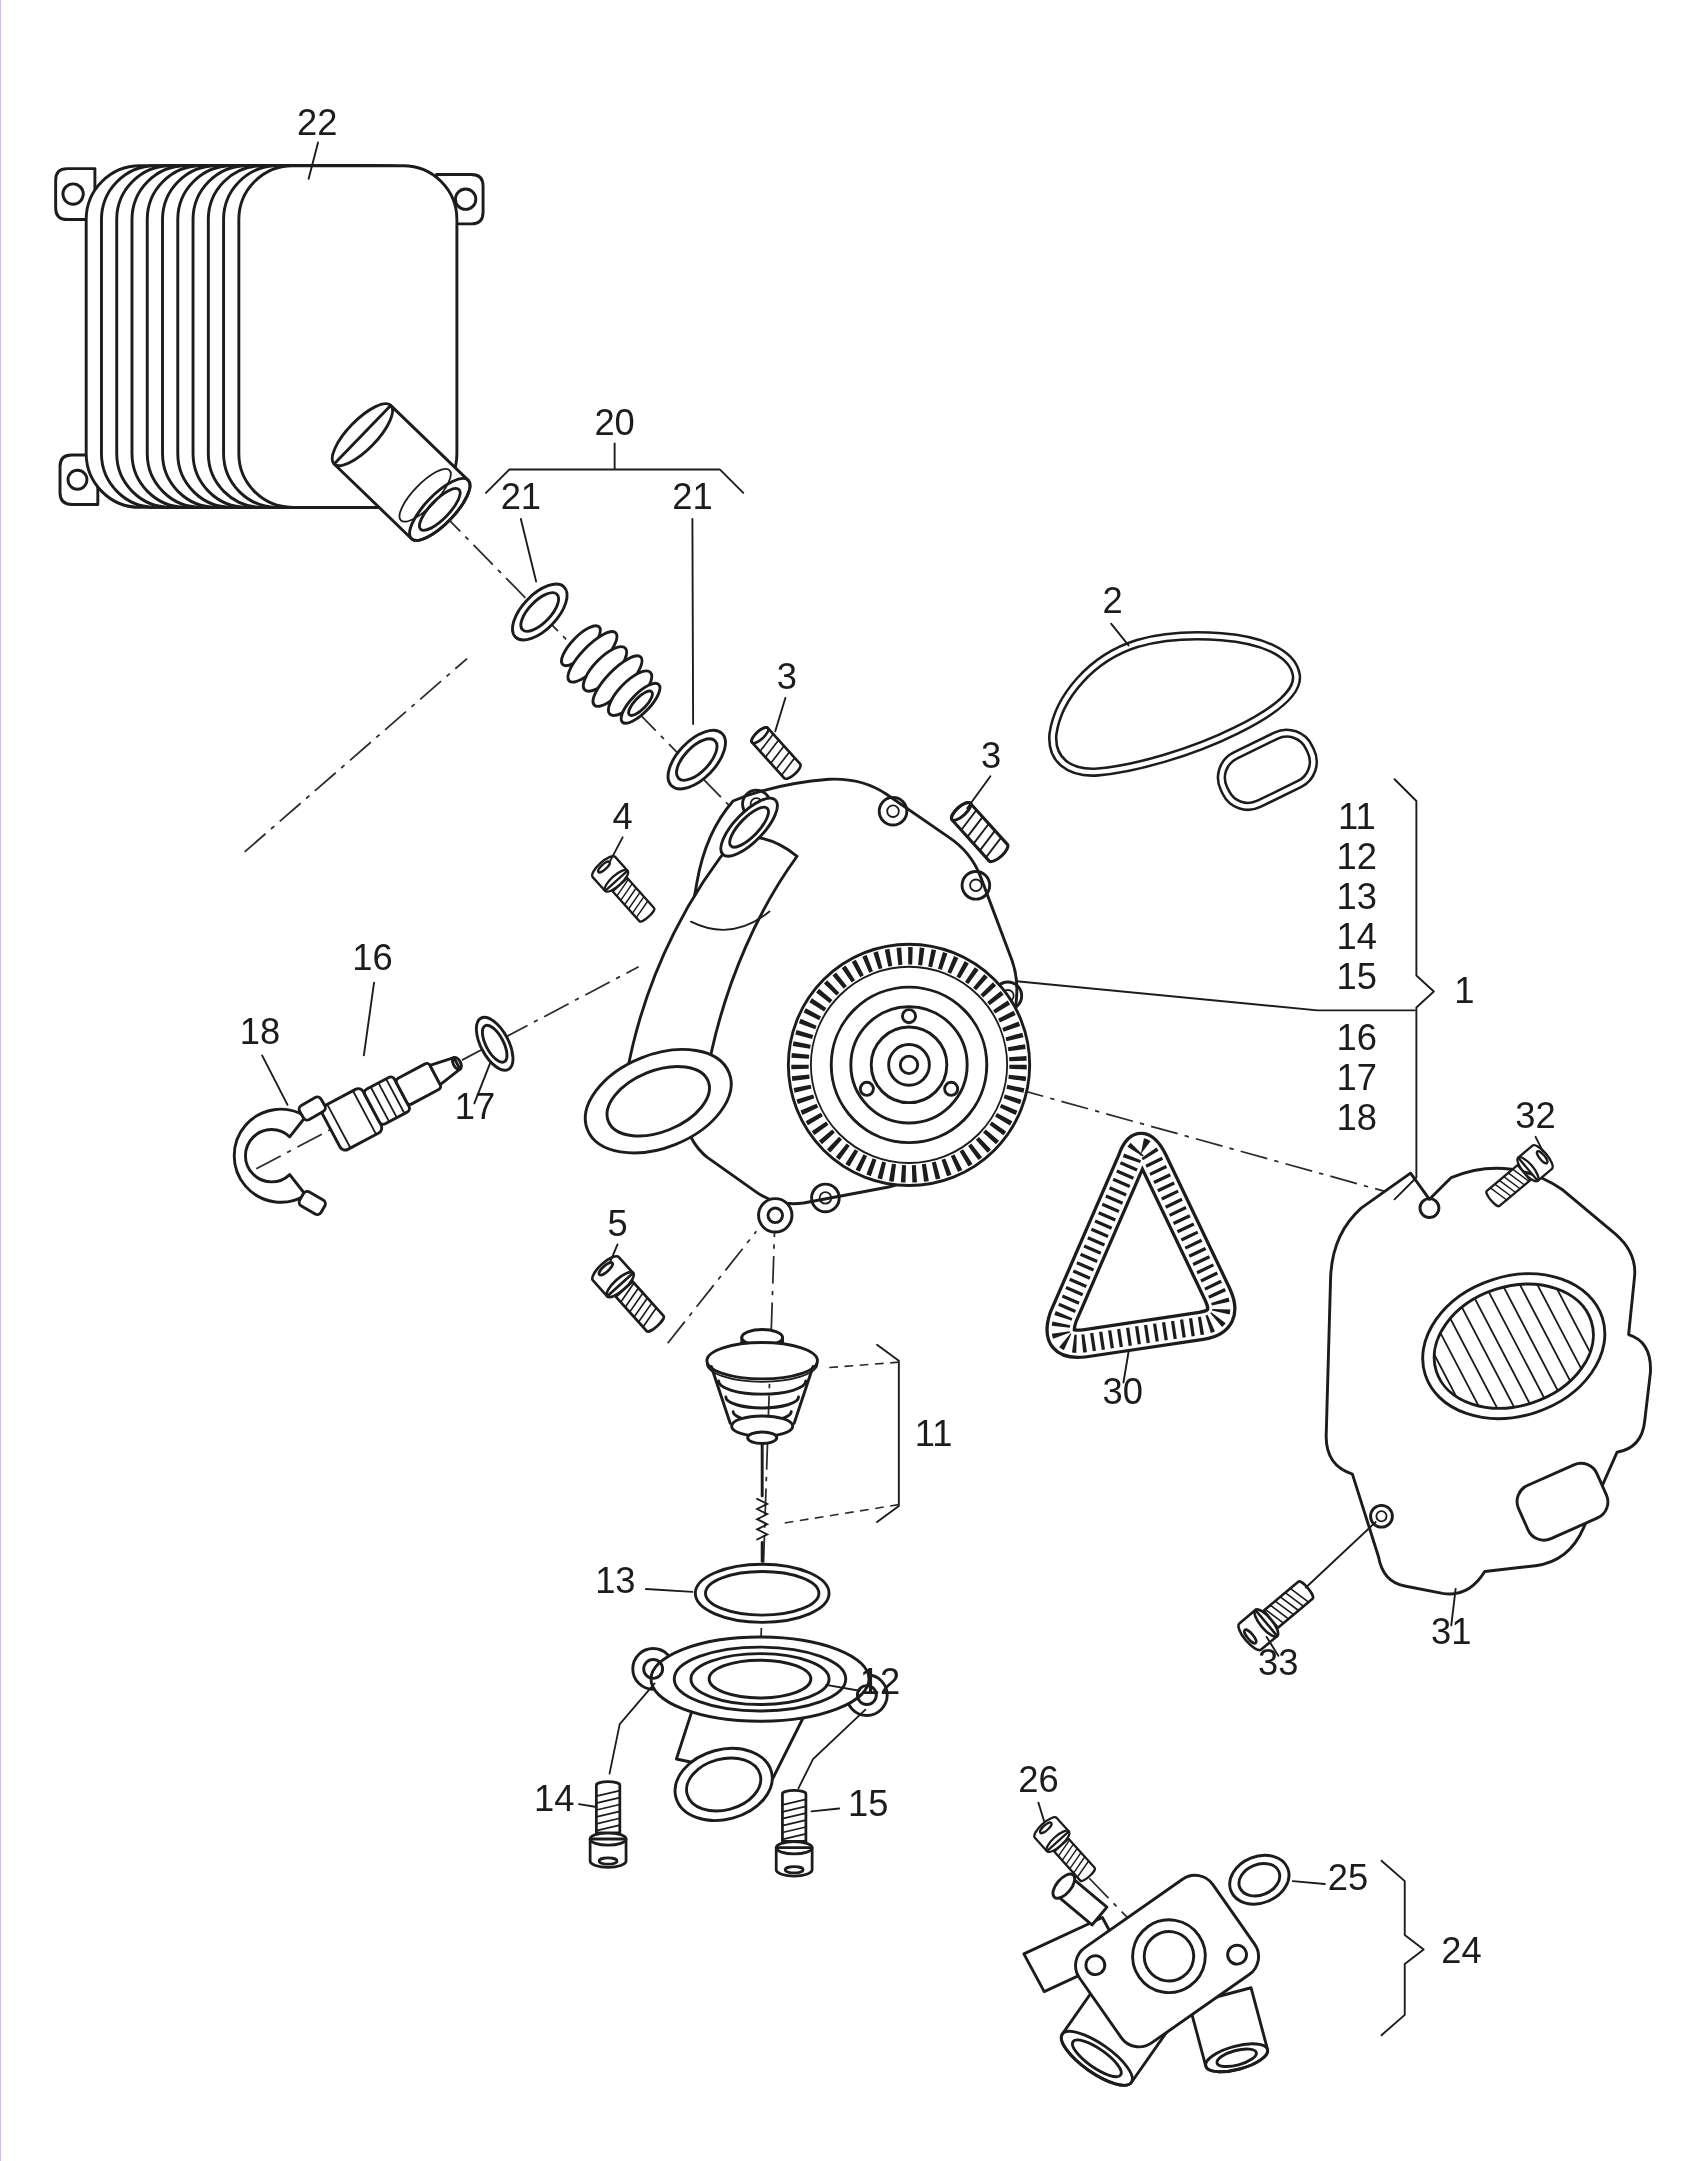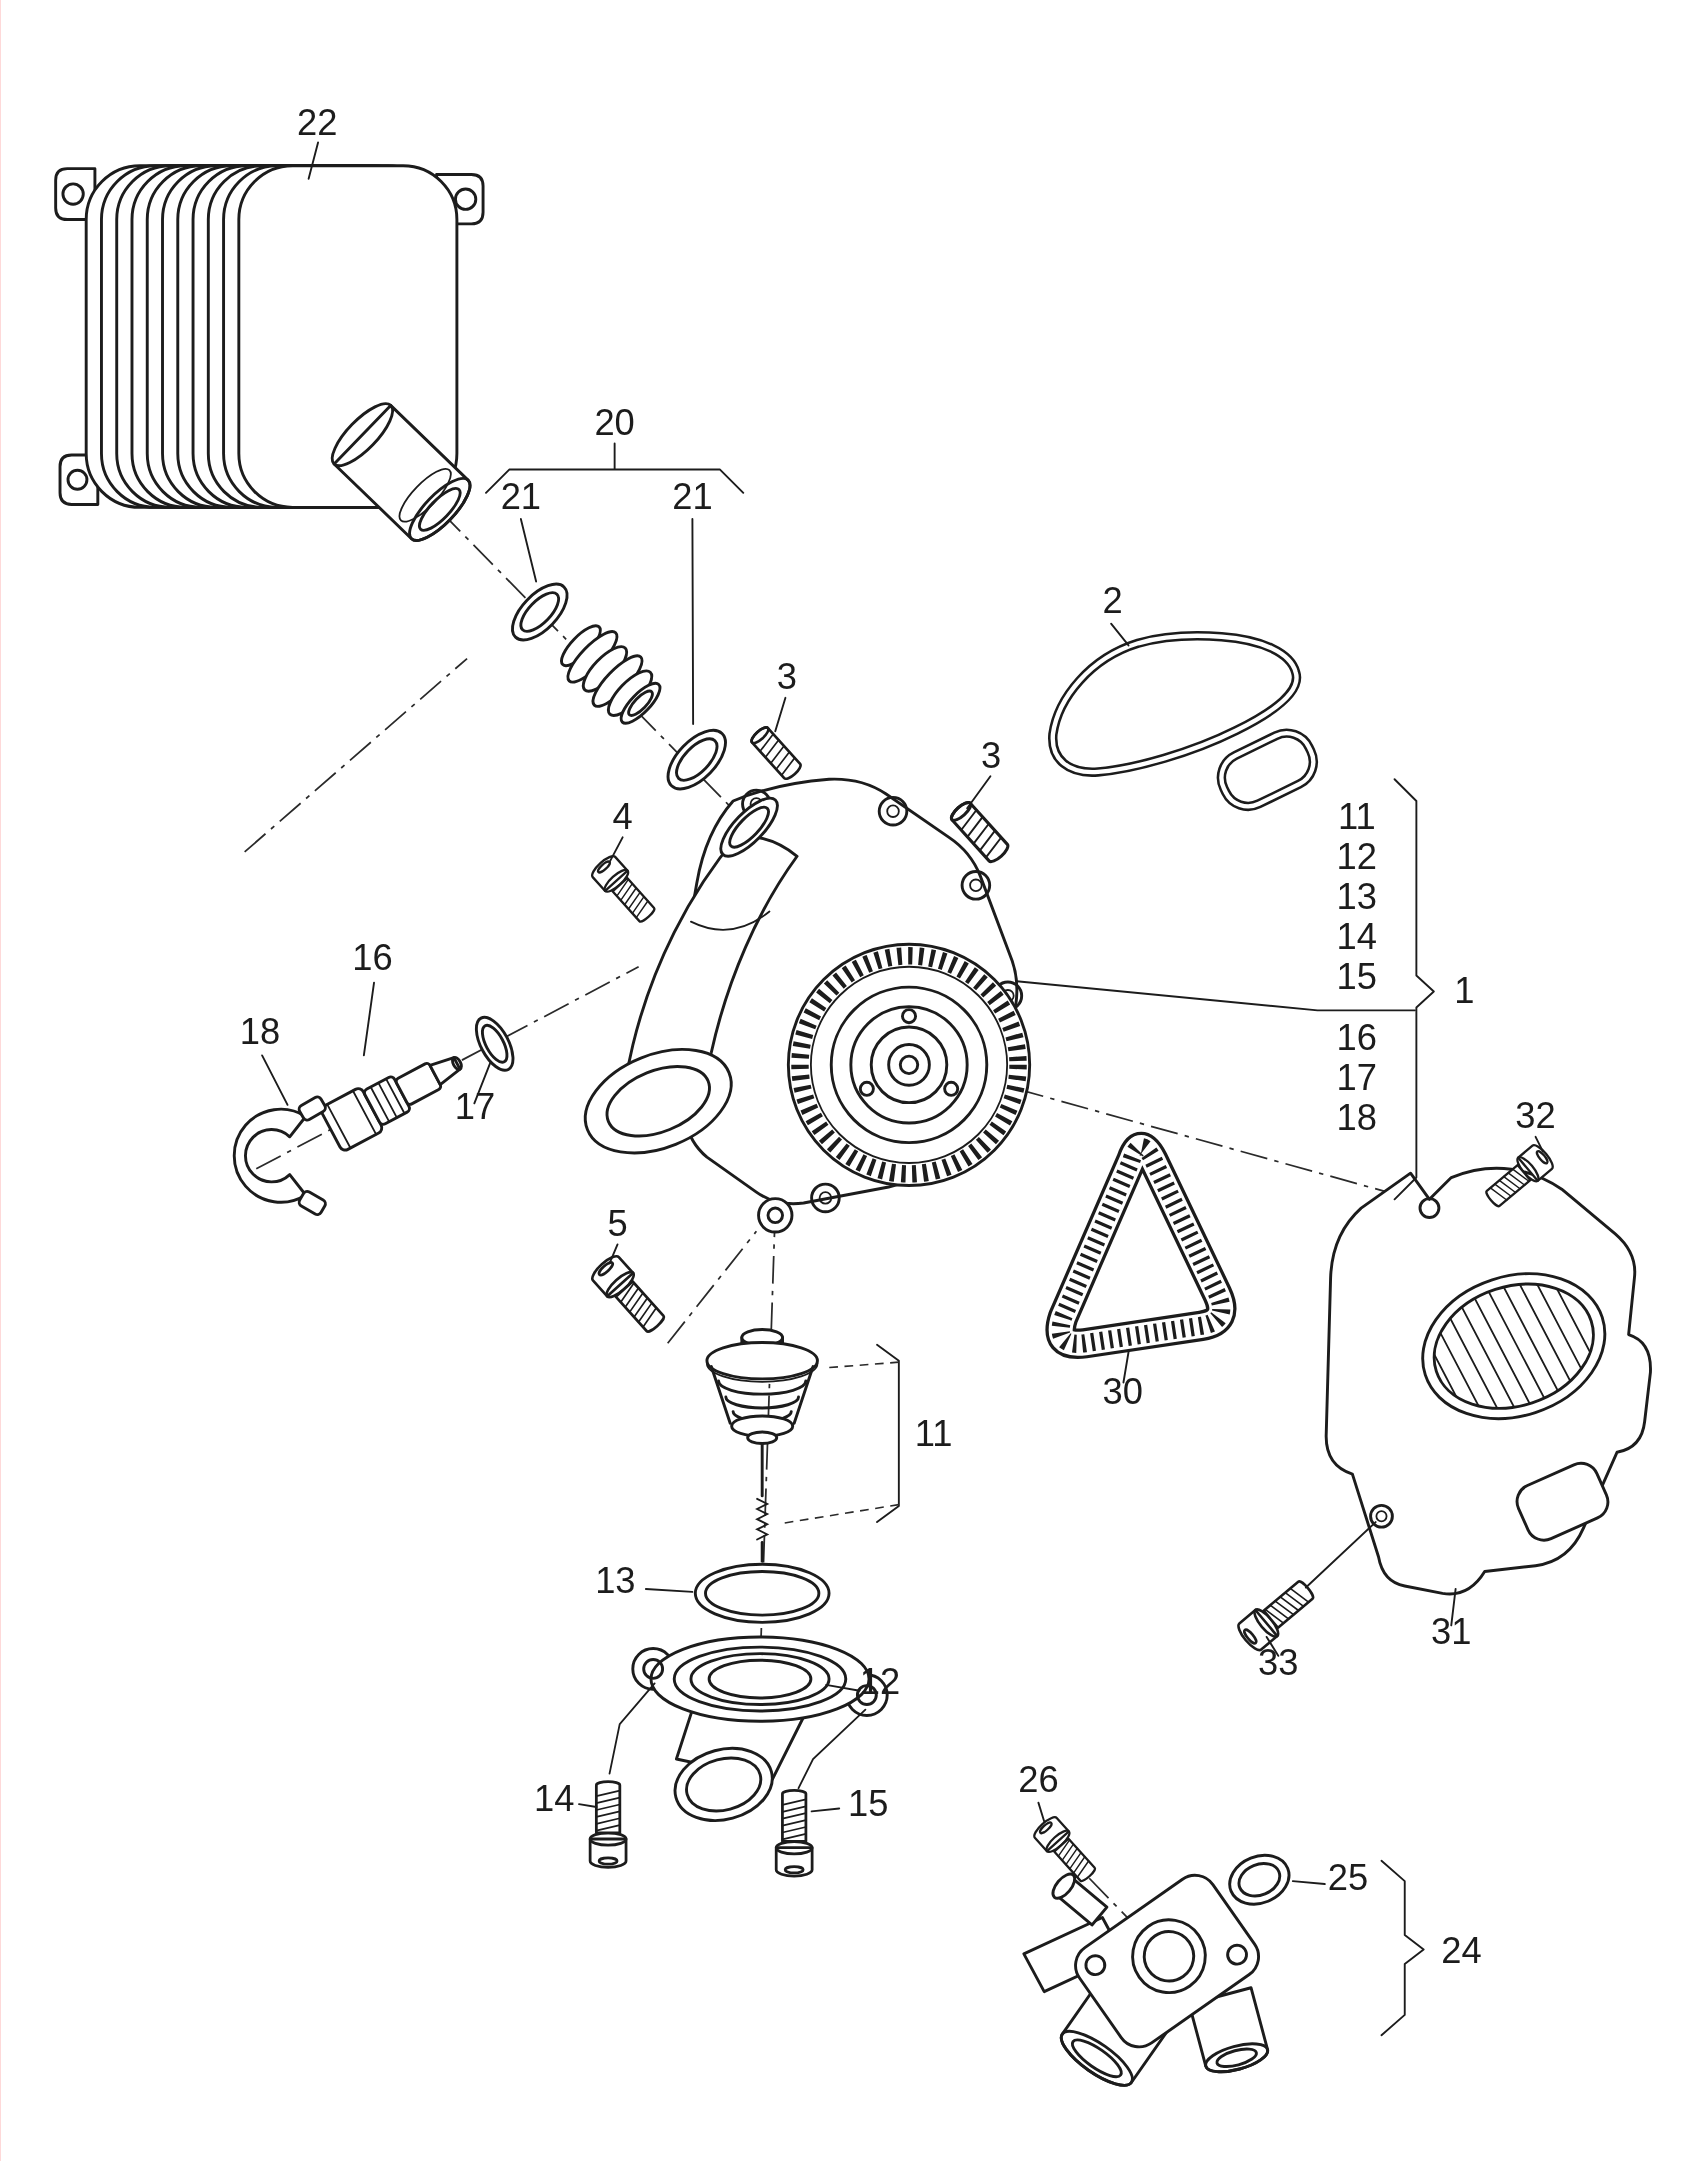--- a/index.html
+++ b/index.html
@@ -1,16 +1,16 @@
 <!DOCTYPE html>
 <html style="font-size:11.6px"><head>
 <meta charset="utf-8">
 <style>
   html,body{margin:0;padding:0;background:#ffffff;}
-  .canvas{position:relative;width:1701px;height:2161px;background:#fca5a5;overflow:hidden;}
+  .canvas{position:relative;width:1701px;height:2161px;background:#8b5cf6;overflow:hidden;}
   svg{position:absolute;left:0;top:0;}
   text{font-family:"Liberation Sans",sans-serif;font-size:50px;fill:#1c1c1c;text-anchor:middle;}
   .ol{fill:#ffffff;stroke:#1c1c1c;stroke-width:4;stroke-linejoin:round;stroke-linecap:round;}
   .ln{fill:none;stroke:#1c1c1c;stroke-width:4;stroke-linejoin:round;stroke-linecap:round;}
   .thin{fill:none;stroke:#1c1c1c;stroke-width:2.5;stroke-linecap:round;}
   .lead{fill:none;stroke:#1c1c1c;stroke-width:2.6;stroke-linecap:round;stroke-linejoin:round;}
   .dash{fill:none;stroke:#2a2a2a;stroke-width:2.4;stroke-dasharray:38 10 6 10;}
   .dashlead{fill:none;stroke:#2a2a2a;stroke-width:2.2;stroke-dasharray:12 9;}
   .teeth{fill:none;stroke:#1c1c1c;stroke-width:24;stroke-dasharray:6 9;}
   .belt1{fill:none;stroke:#1c1c1c;stroke-width:42;stroke-linejoin:round;stroke-linecap:round;}

